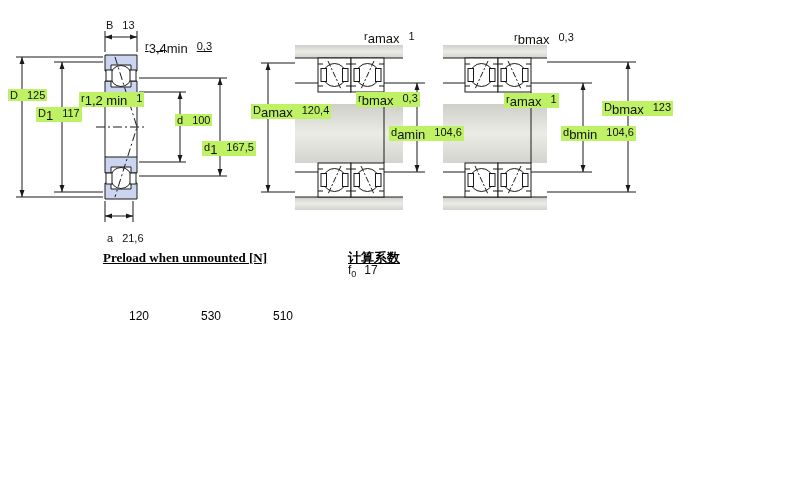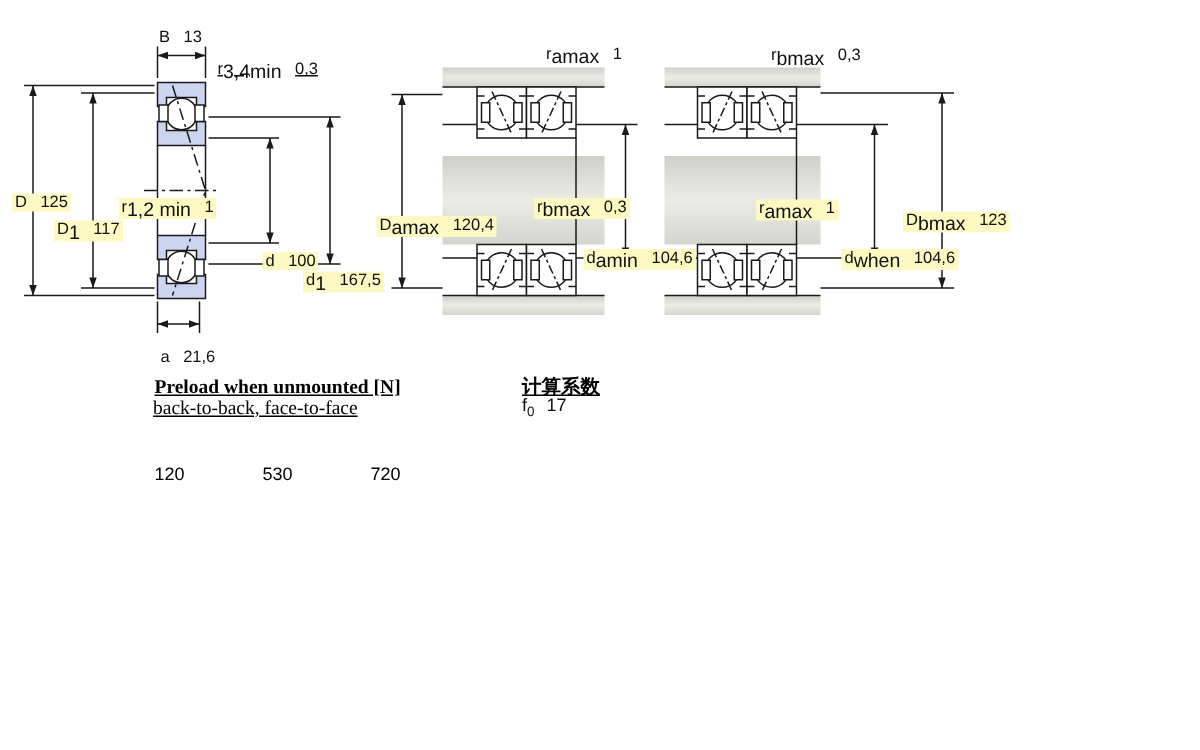--- a/index.html
+++ b/index.html
@@ -3,26 +3,26 @@
 <meta charset="utf-8">
 <style>
   html,body{margin:0;padding:0;background:#fff;}
   #stage{position:relative;width:800px;height:500px;background:#fff;overflow:hidden;
          font-family:"Liberation Sans",sans-serif;color:#111;}
   #linework{position:absolute;left:0;top:0;}
   .lbl{position:absolute;font:11px "Liberation Sans",sans-serif;color:#111;
        white-space:nowrap;line-height:12px;z-index:3;}
   .lbl .sub{font-size:13px;vertical-align:-3px;}
   .lbl .val{margin-left:9px;}
-  .wbg{background:#fef9c3;padding:0 2px;margin-top:40px;}
+  .wbg{background:#bef264;padding:0 2px;}
   .sertxt{position:absolute;font:13px "Liberation Serif",serif;color:#000;
           white-space:nowrap;z-index:3;text-decoration:underline;}
   .bold{font-weight:bold;}
   .cols span{display:inline-block;width:72px;font:13px "Liberation Serif",serif;}
-  .vals span{display:inline-block;width:72px;font:12px "Liberation Sans",sans-serif;}
+  .vals span{display:inline-block;width:72px;font:12px "Liberation Sans",sans-serif;text-align:center;}
   .cjk{font:bold 13px "Liberation Sans",sans-serif;}
   .fsub{font-size:9px;vertical-align:-3px;}
   .fval{margin-left:8px;}
 </style>
 </head>
 <body>
 
 <div id="stage">
 
   <svg id="linework" width="800" height="260" viewBox="0 0 800 260">
@@ -153,21 +153,21 @@
   </div>
   <div class="lbl wbg" style="left:8px;top:89px;">
     <span class="sym">D</span><span class="val">125</span>
   </div>
   <div class="lbl wbg" style="left:36px;top:107px;">
     <span class="sym">D</span><span class="sub">1</span><span class="val">117</span>
   </div>
   <div class="lbl wbg" style="left:79px;top:92px;">
     <span class="sym">r</span><span class="sub">1,2 min</span><span class="val">1</span>
   </div>
-  <div class="lbl wbg" style="left:175px;top:128px;">
+  <div class="lbl wbg" style="left:175px;top:114px;">
     <span class="sym">d</span><span class="val">100</span>
   </div>
   <div class="lbl wbg" style="left:202px;top:141px;">
     <span class="sym">d</span><span class="sub">1</span><span class="val">167,5</span>
   </div>
   <div class="lbl" style="left:107px;top:232px;">
     <span class="sym">a</span><span class="val">21,6</span>
   </div>
 
   <div class="lbl" style="left:364px;top:30px;">
@@ -186,28 +186,27 @@
   <div class="lbl" style="left:514px;top:31px;">
     <span class="sym">r</span><span class="sub">bmax</span><span class="val">0,3</span>
   </div>
   <div class="lbl wbg" style="left:504px;top:93px;">
     <span class="sym">r</span><span class="sub">amax</span><span class="val">1</span>
   </div>
   <div class="lbl wbg" style="left:602px;top:101px;">
     <span class="sym">D</span><span class="sub">bmax</span><span class="val">123</span>
   </div>
   <div class="lbl wbg" style="left:561px;top:126px;">
-    <span class="sym">d</span><span class="sub">when</span><span class="val">104,6</span>
+    <span class="sym">d</span><span class="sub">bmin</span><span class="val">104,6</span>
   </div>
 
   <div class="sertxt bold" style="left:103px;top:250px;">Preload when unmounted [N]</div>
-  <div class="sertxt" style="left:102px;top:264px;">back-to-back, face-to-face</div>
 
   <div class="sertxt vals" style="left:103px;top:308px;">
-    <span>120</span><span>530</span><span>720</span>
+    <span>120</span><span>530</span><span>510</span>
   </div>
 
   <div class="sertxt cjk" style="left:348px;top:249px;">计算系数</div>
   <div class="lbl" style="left:348px;top:264px;font-size:12px;">
     <span class="sym">f</span><span class="fsub">0</span><span class="fval">17</span>
   </div>
 
 </div>
 
 </body></html>

